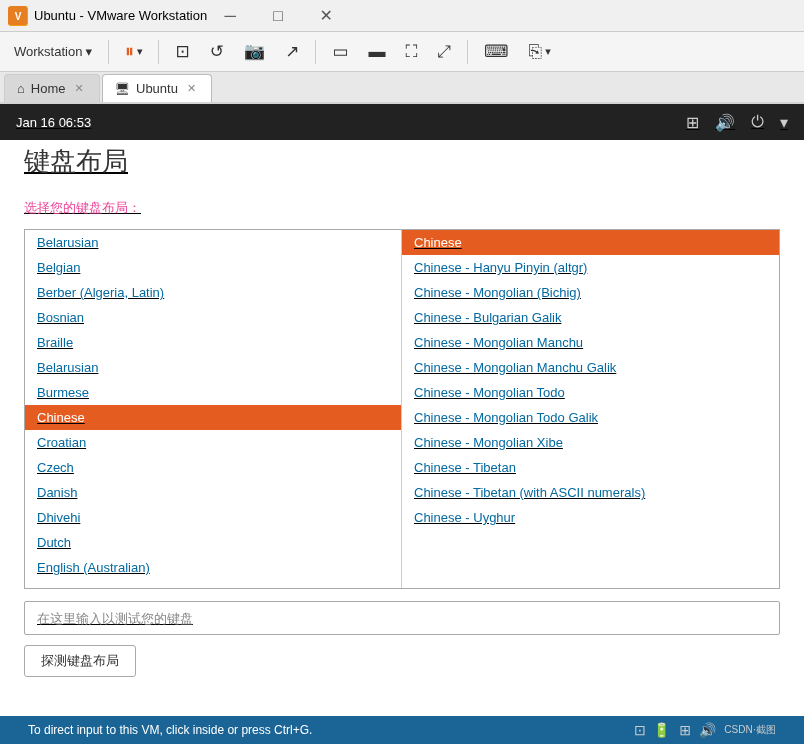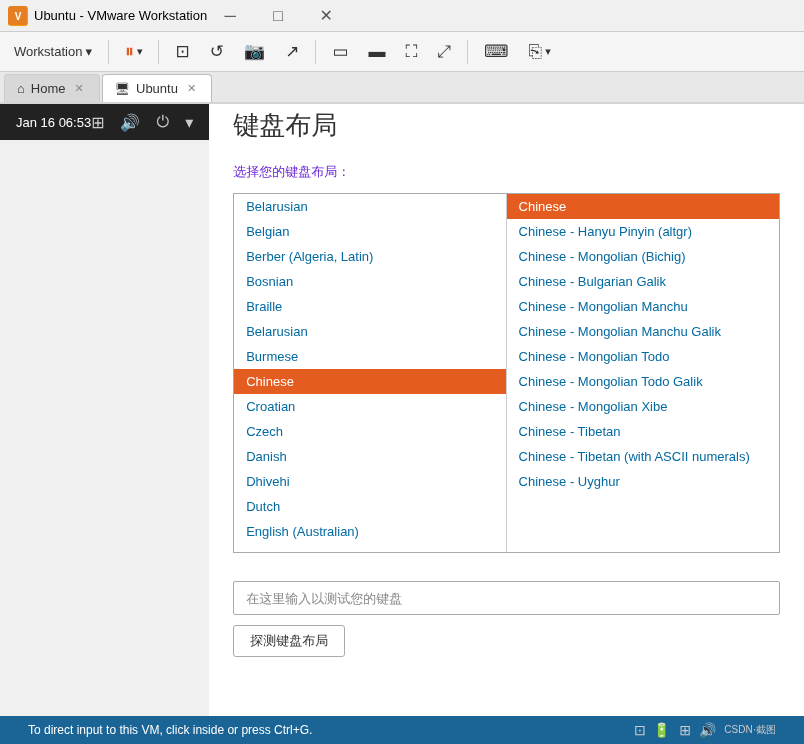--- a/index.html
+++ b/index.html
@@ -92,21 +92,21 @@
 
     #page-heading {
       font-size: 26px;
       font-weight: 300;
       color: #333;
       margin-bottom: 20px;
     }
 
     #subtitle {
       font-size: 13px;
-      color: #6d28d9;
+      color: #ec4899;
       margin-bottom: 12px;
     }
 
     
     #keyboard-layout-area {
       display: flex;
       gap: 0;
       border: 1px solid #aaa;
       height: 360px;
     }
@@ -124,21 +124,21 @@
     .layout-item {
       padding: 5px 12px;
       cursor: pointer;
       color: #0369a1;
       font-size: 13px;
     }
     .layout-item.selected { background: #e55c20; color: white; }
 
     
     #keyboard-test-area {
-      margin-top: 28px;
+      margin-top: 12px;
       border: 1px solid #aaa;
       border-radius: 2px;
       padding: 8px 12px;
       color: #888;
       font-size: 13px;
       background: white;
       height: 34px;
     }
 
     
@@ -167,23 +167,24 @@
       left: 0; right: 0;
       justify-content: space-between;
     }
     #bottom-bar-right {
       display: flex; gap: 8px; align-items: center;
     }
     .bottom-icon { font-size: 14px; color: #ccc; }
 
     #main-area {
       display: flex;
-      flex-direction: row;
+      flex-direction: column;
       height: calc(744px - 32px - 40px - 32px - 28px);
       overflow: hidden;
+      text-decoration: underline;
     }
 
     .toolbar-pause-icon {
       color: #e55c20;
       font-size: 18px;
     }
   </style>
 </head>
 <body>
 

